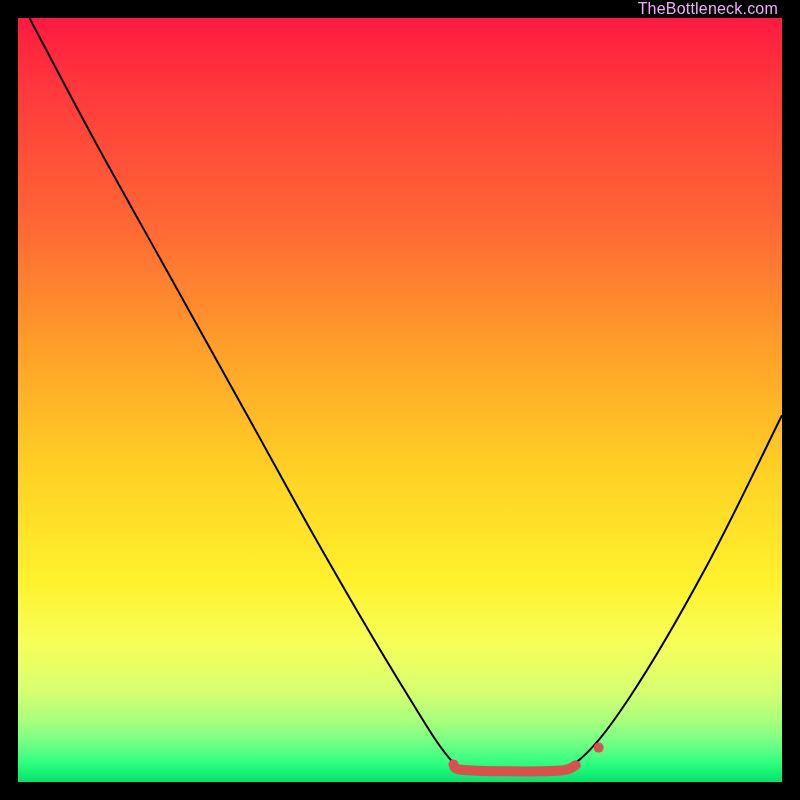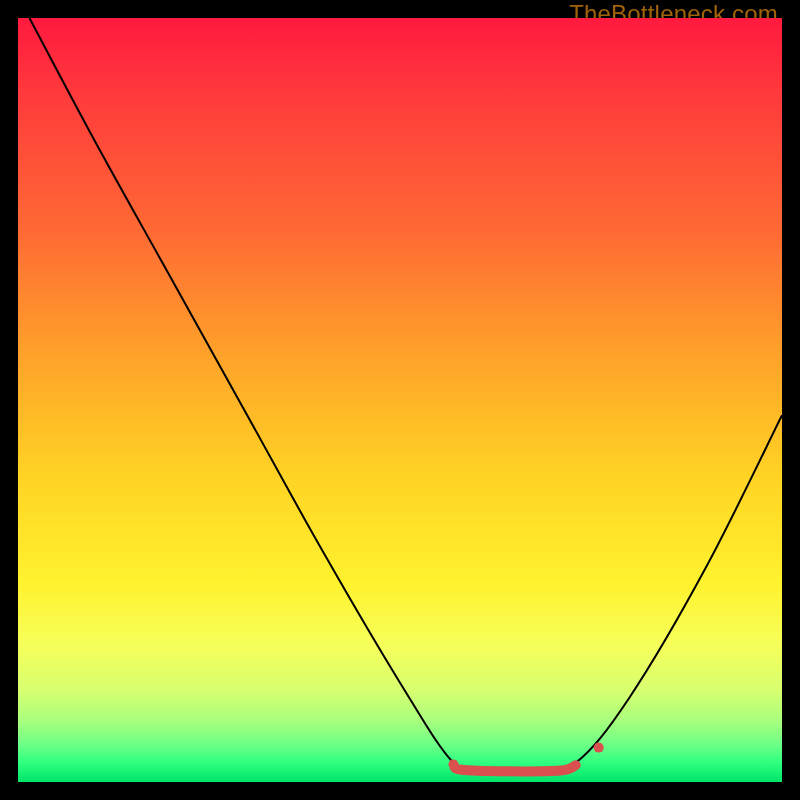--- a/index.html
+++ b/index.html
@@ -46,22 +46,22 @@
     position: absolute;
     left: 0;
     top: 0;
     width: 764px;
     height: 764px;
   }
   .watermark {
     position: absolute;
     top: 0px;
     right: 22px;
-    color: #a16207;
-    font-size: 24px;
+    color: #f0abfc;
+    font-size: 16px;
     letter-spacing: 0.2px;
     user-select: none;
   }
 </style>
 </head>
 <body>
 
 <div class="watermark">TheBottleneck.com</div>
 
 <div class="frame">

